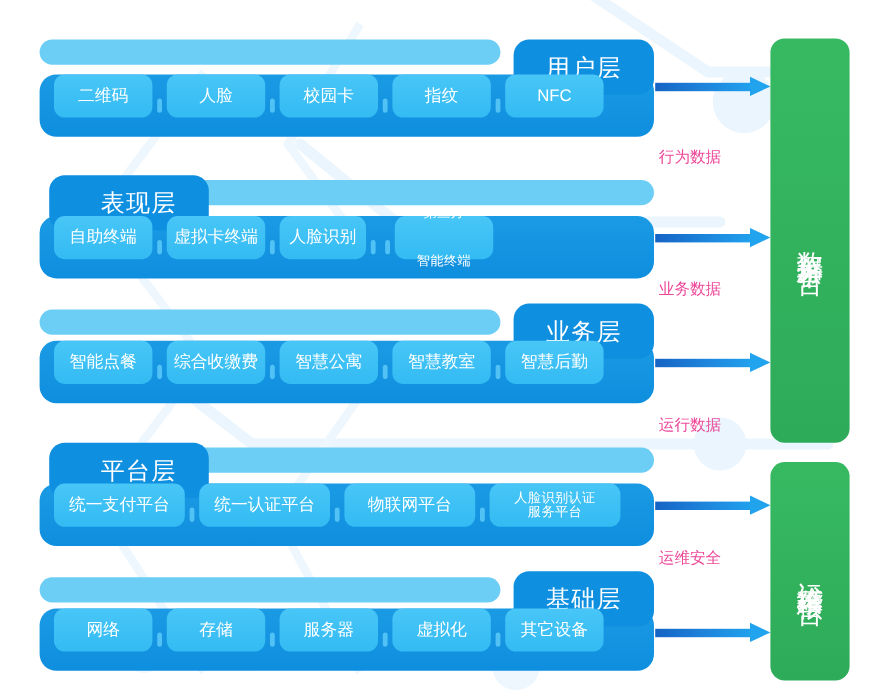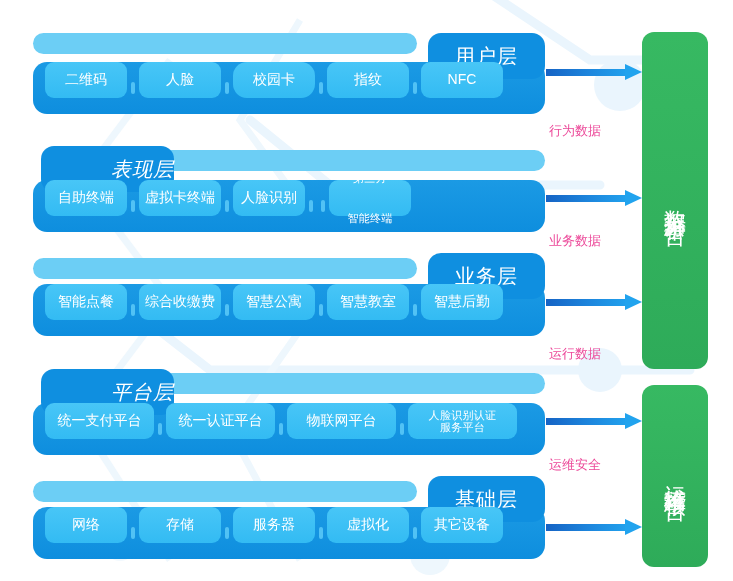--- a/index.html
+++ b/index.html
@@ -36,21 +36,21 @@
     background:#0f8fe0;
     border-radius:13px;
     color:#ffffff;
     font-size:20px;
     letter-spacing:1px;
     display:flex;
     align-items:center;
     justify-content:center;
     z-index:3;
   }
-  .title-tab.left{justify-content:flex-end;padding-left:16px;font-style:italic;}
+  .title-tab.left{justify-content:center;padding-left:16px;}
   .chips{
     position:absolute;
     height:52px;
     display:flex;
     z-index:4;
   }
   .chip{
     background:#3cc0f5;
     background:linear-gradient(180deg,#48c6f7 0%,#33bbf3 100%);
     border-radius:9px;
@@ -153,21 +153,21 @@
       </div>
       <div class="chip-gap">
           <span class="chip-dot"></span>
         </div>
       <div class="chip" style="width:82px;">
         <span>人脸</span>
       </div>
       <div class="chip-gap">
           <span class="chip-dot"></span>
         </div>
-      <div class="chip" style="width:82px;border-radius:14px;">
+      <div class="chip" style="width:82px;">
         <span>校园卡</span>
       </div>
       <div class="chip-gap">
           <span class="chip-dot"></span>
         </div>
       <div class="chip" style="width:82px;">
         <span>指纹</span>
       </div>
       <div class="chip-gap">
           <span class="chip-dot"></span>

